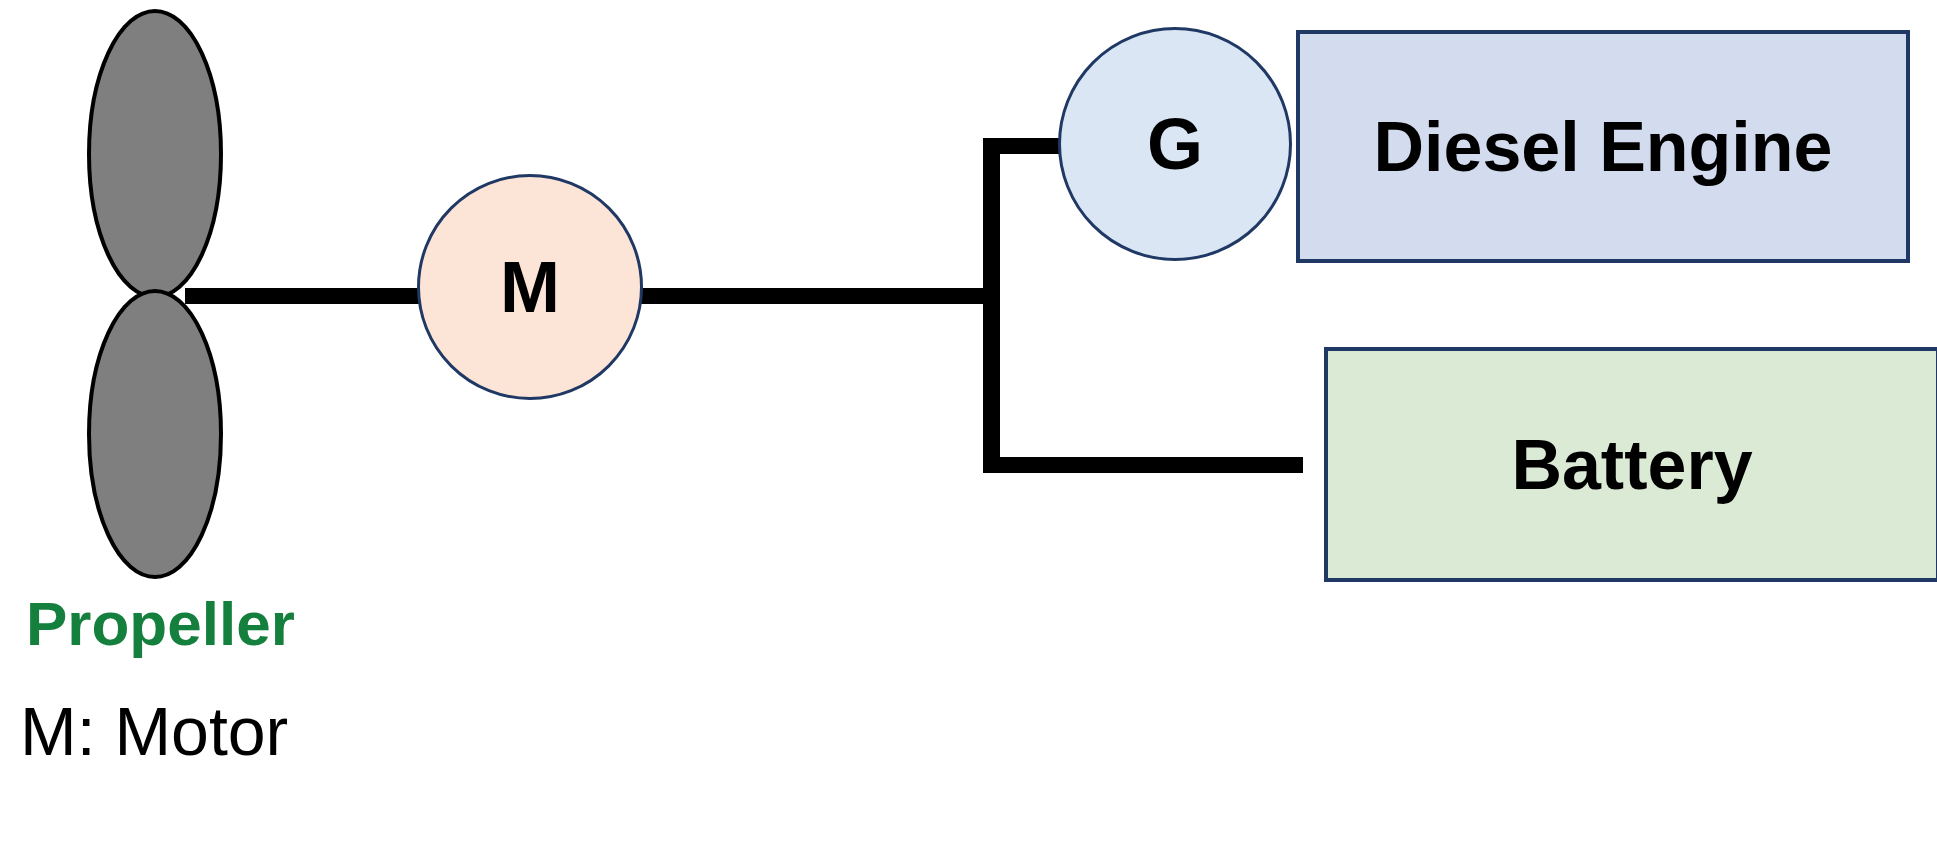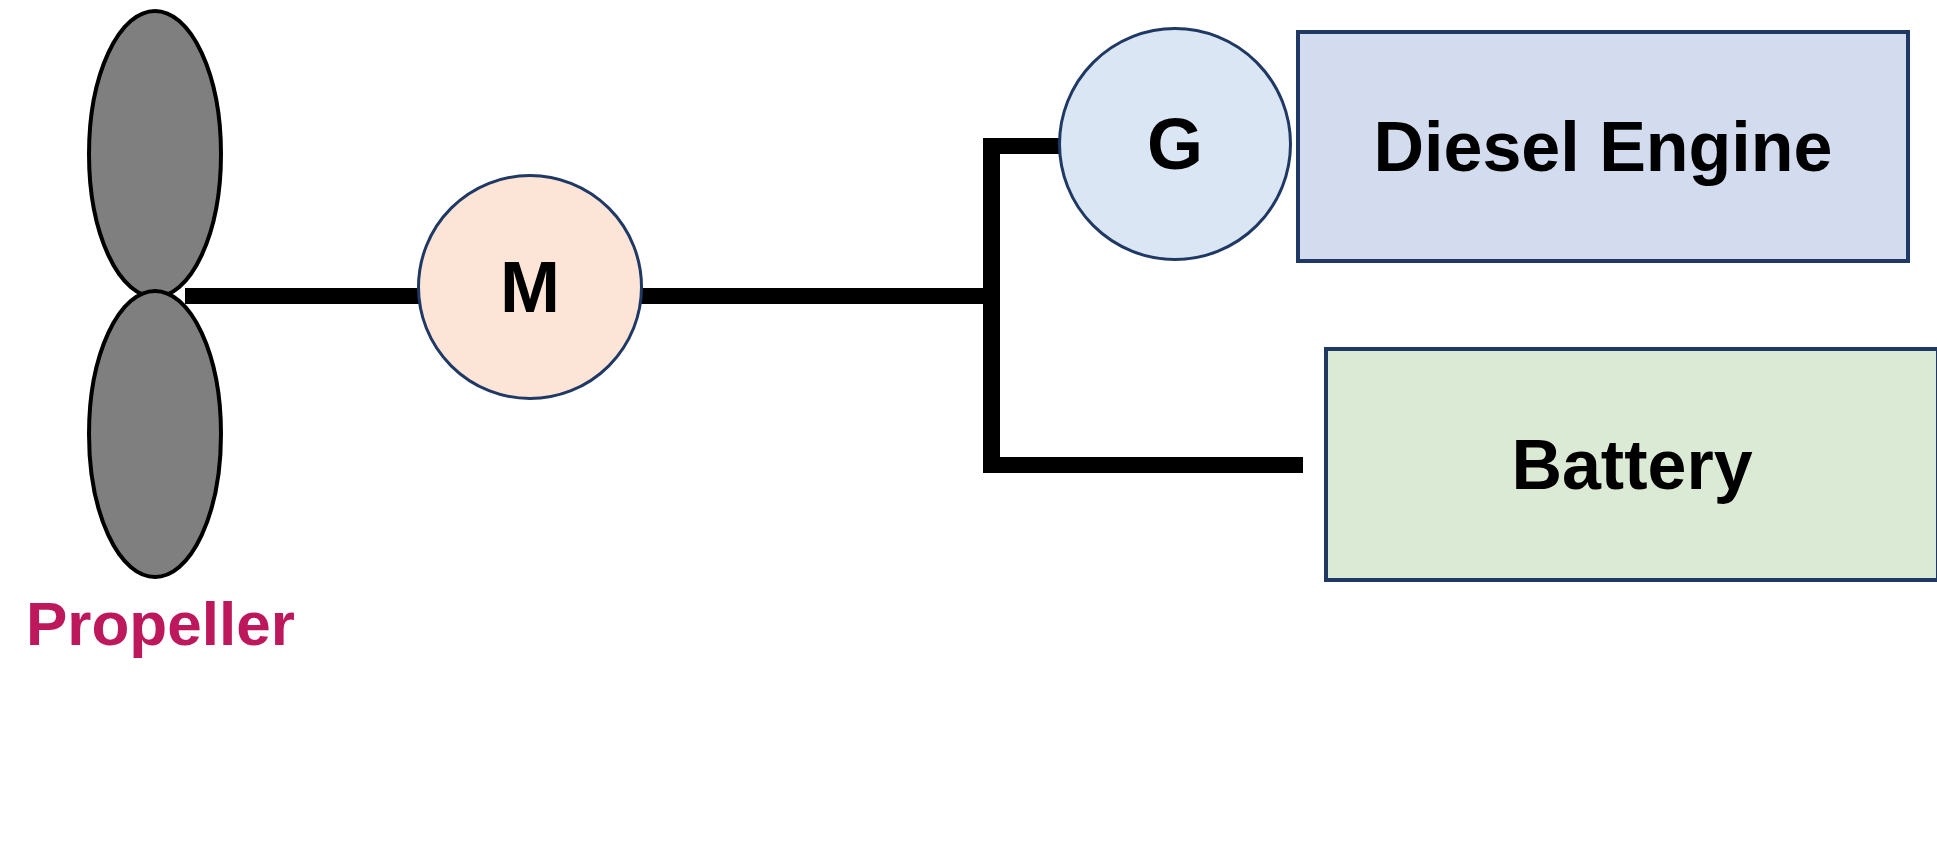--- a/index.html
+++ b/index.html
@@ -56,21 +56,21 @@
   #trunk-line    { left: 983px; top: 138px; width: 17px;  height: 335px; }
   #gen-branch    { left: 983px; top: 138px; width: 85px;  height: 16px; }
   #bat-branch    { left: 983px; top: 457px; width: 320px; height: 16px; }
 
   #propeller-label {
     position: absolute;
     left: 26px;
     top: 588px;
     font-weight: bold;
     font-size: 62px;
-    color: #be185d;
+    color: #15803d;
     z-index: 2;
   }
   #legend {
     position: absolute;
     left: 20px;
     top: 688px;
     font-size: 68px;
     line-height: 86px;
     color: #000000;
     z-index: 2;
@@ -103,15 +103,16 @@
     <span>Diesel Engine</span>
   </div>
 
   <div class="node-box" id="battery-box" style="background: rgb(219, 234, 213); border-color: rgb(31, 56, 100);">
     <span>Battery</span>
   </div>
 
   <div id="propeller-label">Propeller</div>
 
   <div id="legend">
+    <div>M: Motor</div>
   </div>
 
 </div>
 
 </body></html>

